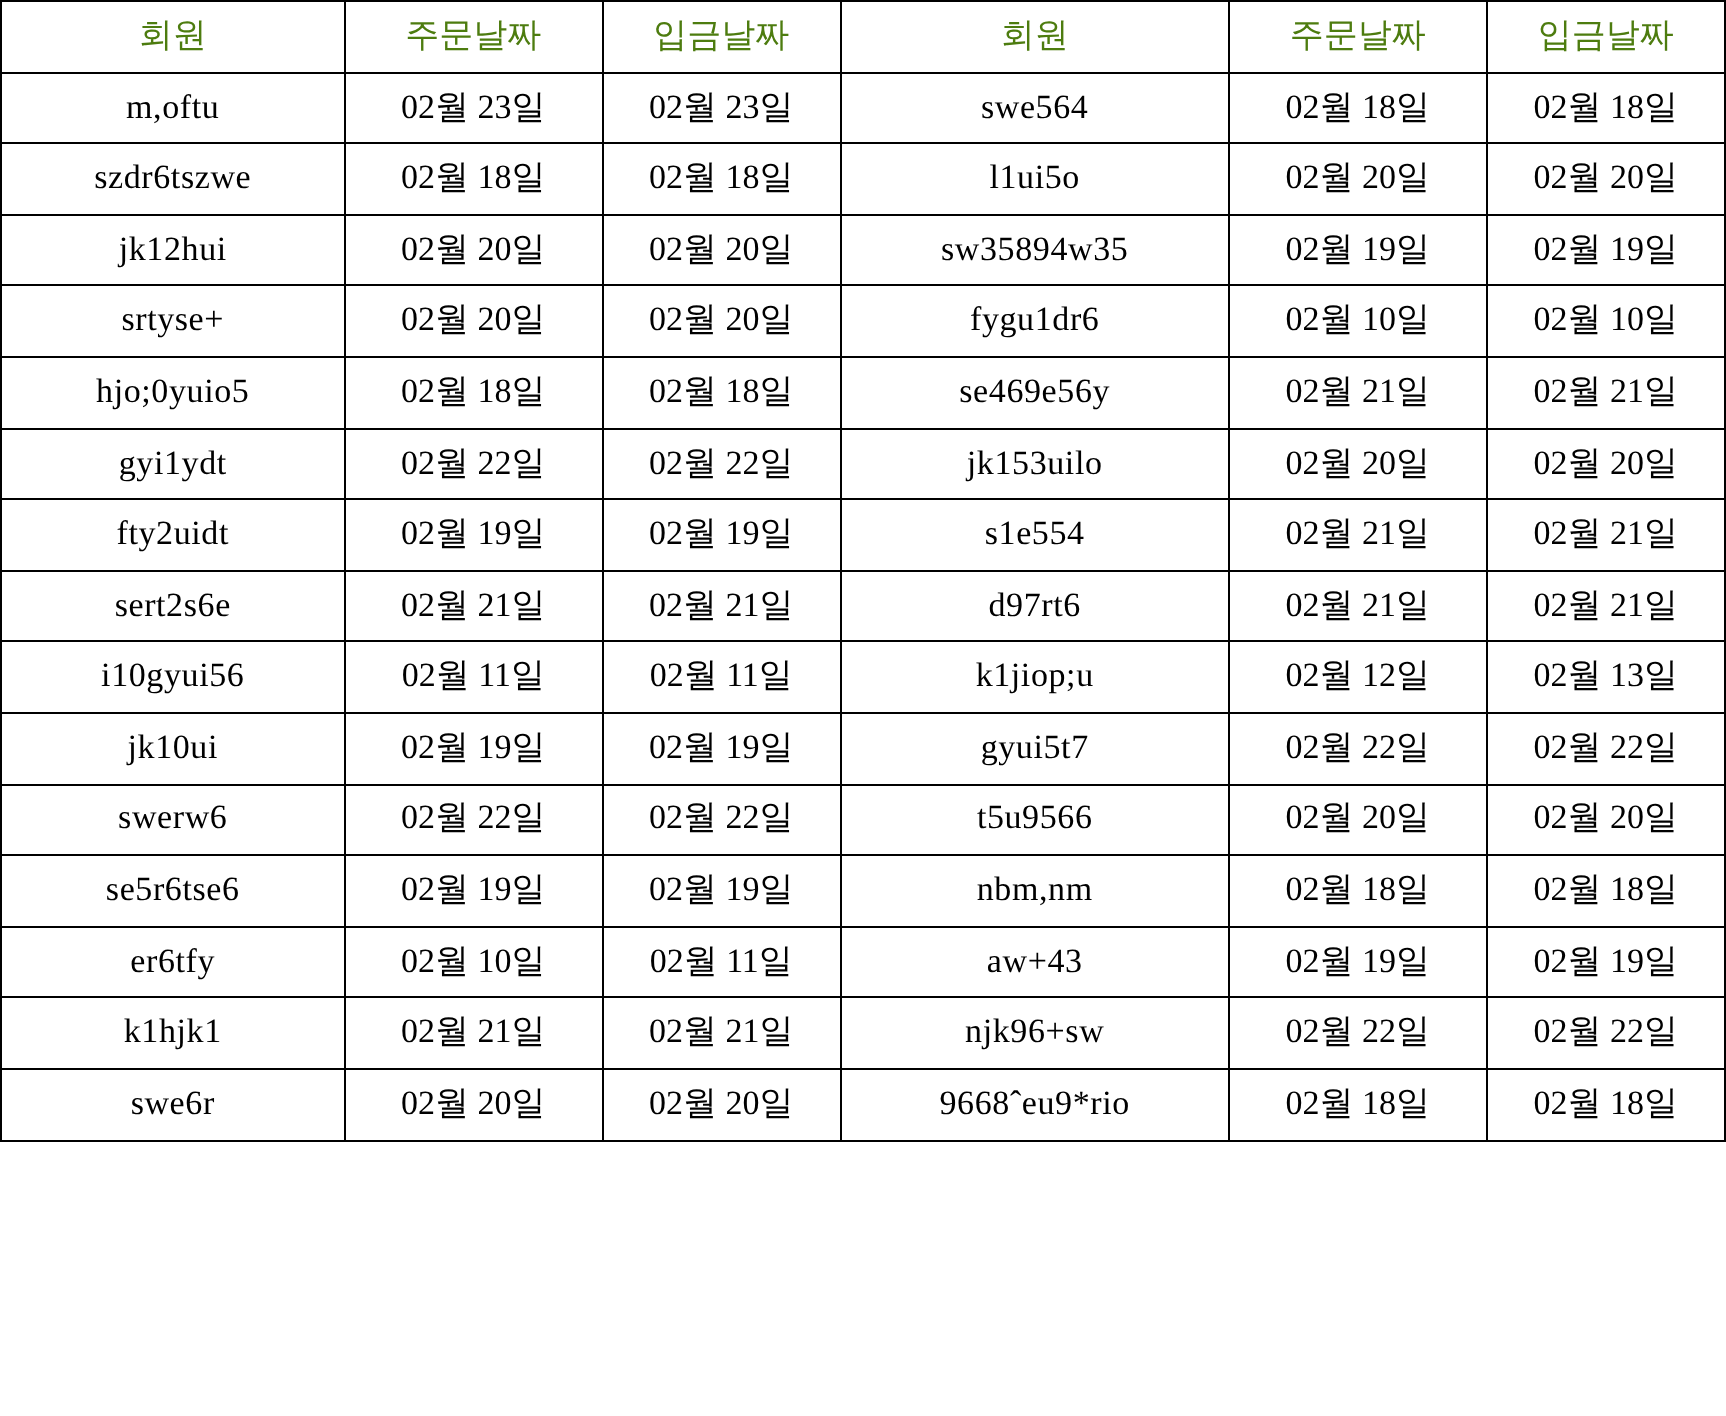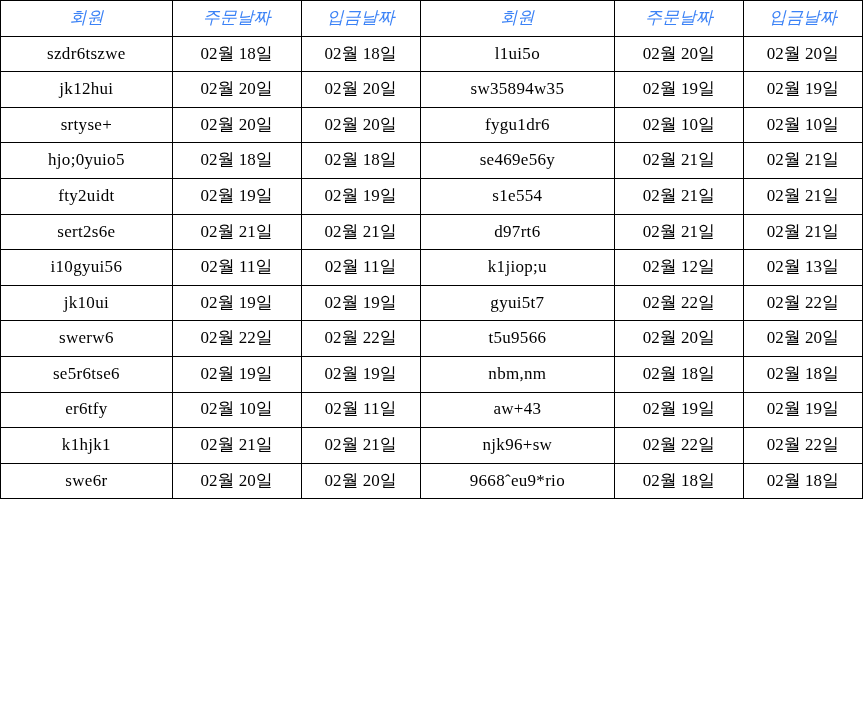--- a/index.html
+++ b/index.html
@@ -28,24 +28,23 @@
     height: 34.6px;
     padding: 0 4px;
     text-align: center;
     vertical-align: middle;
     font-size: 17px;
     line-height: 1.1;
     white-space: nowrap;
     overflow: hidden;
   }
   table.member-table th {
-    color: #3b82f6;
+    color: #4d7c0f;
     font-weight: normal;
     font-size: 17px;
-    font-style: italic;
   }
   col.col-member   { width: 160px; }
   col.col-order    { width: 120px; }
   col.col-deposit  { width: 111px; }
   col.col-member2  { width: 181px; }
   col.col-order2   { width: 120px; }
   col.col-deposit2 { width: 111px; }
   td.cell-member {
     font-family: "Liberation Serif", serif;
     letter-spacing: 0.3px;
@@ -71,20 +70,28 @@
       <th>회원</th>
       <th>주문날짜</th>
       <th>입금날짜</th>
       <th>회원</th>
       <th>주문날짜</th>
       <th>입금날짜</th>
     </tr>
   </thead>
   <tbody>
       <tr>
+        <td class="cell-member">m,oftu</td>
+        <td class="cell-date">02월 23일</td>
+        <td class="cell-date">02월 23일</td>
+        <td class="cell-member">swe564</td>
+        <td class="cell-date">02월 18일</td>
+        <td class="cell-date">02월 18일</td>
+      </tr>
+      <tr>
         <td class="cell-member">szdr6tszwe</td>
         <td class="cell-date">02월 18일</td>
         <td class="cell-date">02월 18일</td>
         <td class="cell-member">l1ui5o</td>
         <td class="cell-date">02월 20일</td>
         <td class="cell-date">02월 20일</td>
       </tr>
       <tr>
         <td class="cell-member">jk12hui</td>
         <td class="cell-date">02월 20일</td>
@@ -101,20 +108,28 @@
         <td class="cell-date">02월 10일</td>
         <td class="cell-date">02월 10일</td>
       </tr>
       <tr>
         <td class="cell-member">hjo;0yuio5</td>
         <td class="cell-date">02월 18일</td>
         <td class="cell-date">02월 18일</td>
         <td class="cell-member">se469e56y</td>
         <td class="cell-date">02월 21일</td>
         <td class="cell-date">02월 21일</td>
+      </tr>
+      <tr>
+        <td class="cell-member">gyi1ydt</td>
+        <td class="cell-date">02월 22일</td>
+        <td class="cell-date">02월 22일</td>
+        <td class="cell-member">jk153uilo</td>
+        <td class="cell-date">02월 20일</td>
+        <td class="cell-date">02월 20일</td>
       </tr>
       <tr>
         <td class="cell-member">fty2uidt</td>
         <td class="cell-date">02월 19일</td>
         <td class="cell-date">02월 19일</td>
         <td class="cell-member">s1e554</td>
         <td class="cell-date">02월 21일</td>
         <td class="cell-date">02월 21일</td>
       </tr>
       <tr>

